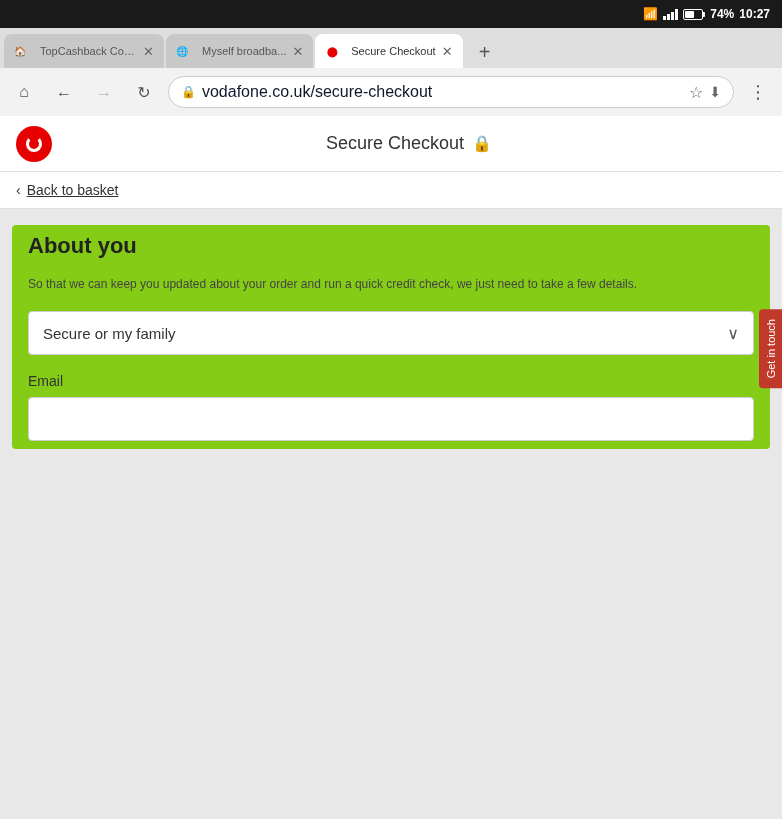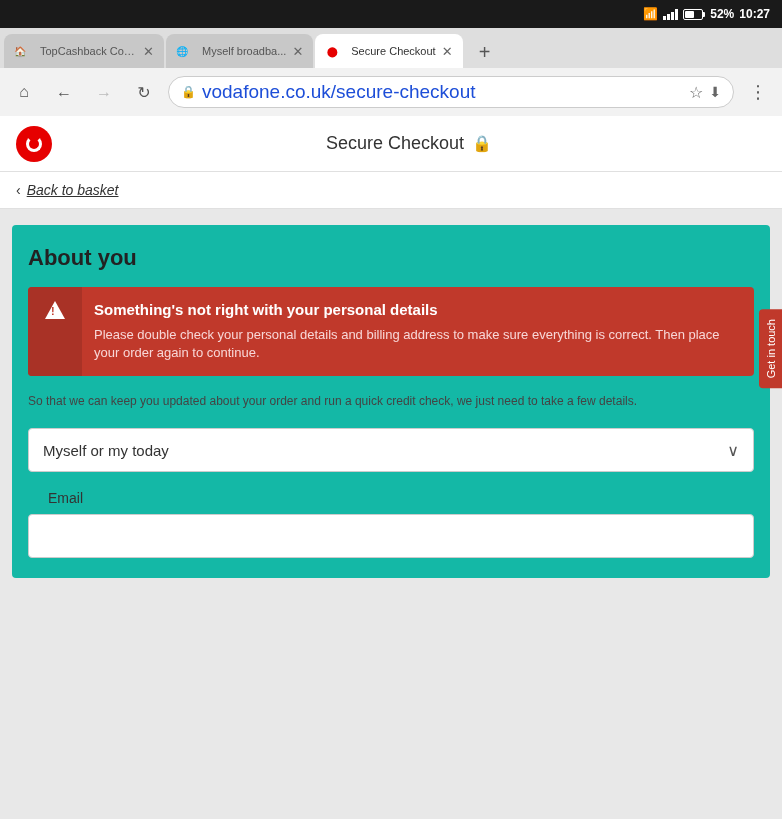--- a/index.html
+++ b/index.html
@@ -126,22 +126,22 @@
       height: 32px;
       background: white;
       border: 1px solid #ccc;
       border-radius: 16px;
       display: flex;
       align-items: center;
       padding: 0 12px;
       gap: 6px;
     }
     .address-text {
-      font-size: 19px;
-      color: #1d4ed8;
+      font-size: 16px;
+      color: #0f172a;
       flex: 1;
     }
     .address-icon {
       font-size: 12px;
       color: #666;
     }
     .address-action {
       font-size: 16px;
       color: #666;
       cursor: pointer;
@@ -217,29 +217,28 @@
     }
     .back-chevron {
       font-size: 14px;
       color: #333;
     }
     .back-link {
       font-size: 14px;
       color: #333;
       text-decoration: underline;
       cursor: pointer;
-      font-style: italic;
     }
 
     
     .main-area {
-      background: #14b8a6;
+      background: #84cc16;
       margin: 16px 12px;
       border-radius: 4px;
-      padding: 20px 16px;
+      padding: 8px 16px;
       position: relative;
     }
 
     .section-title {
       font-size: 22px;
       font-weight: bold;
       color: #222;
       margin-bottom: 16px;
     }
 
@@ -351,21 +350,20 @@
     .select-chevron {
       font-size: 16px;
       color: #555;
     }
 
     
     .email-label {
       font-size: 14px;
       color: #333;
       margin-bottom: 8px;
-      margin-left: 20px;
     }
     .email-input {
       width: 100%;
       height: 44px;
       border: 1px solid #ccc;
       border-radius: 4px;
       padding: 0 14px;
       font-size: 15px;
     }
 
@@ -424,21 +422,21 @@
         <div class="signal-bar" style="height:8px;"></div>
         <div class="signal-bar" style="height:11px;"></div>
       </div>
 
       <div class="battery">
         <div class="battery-body">
             <div class="battery-fill"></div>
           </div>
         <div class="battery-tip"></div>
       </div>
-      <span class="status-text">52%</span>
+      <span class="status-text">74%</span>
       <span class="status-text">10:27</span>
     </div>
   </div>
 
   <div class="tab-bar">
 
     <div class="tab inactive">
       <span class="tab-favicon" style="color:#e60000;">🏠</span>
       <span class="tab-label">TopCashback Con...</span>
       <span class="tab-close">✕</span>
@@ -489,36 +487,27 @@
       <span class="back-chevron">‹</span>
       <span class="back-link">Back to basket</span>
     </div>
 
     <div class="outer-container">
       <div class="main-area">
 
         <h2 class="section-title">About you</h2>
 
         
-        <div class="error-banner">
-          <div class="error-icon-col">
-            <div class="error-triangle"></div>
-          </div>
-          <div class="error-text-col">
-            <div class="error-title">Something's not right with your personal details</div>
-            <div class="error-body">Please double check your personal details and billing address to make sure everything is correct. Then place your order again to continue.</div>
-          </div>
-        </div>
 
         
         <p class="info-text">So that we can keep you updated about your order and run a quick credit check, we just need to take a few details.</p>
 
         
         <div class="select-field">
-          <span class="select-value">Myself or my today</span>
+          <span class="select-value">Secure or my family</span>
           <span class="select-chevron">∨</span>
         </div>
 
         
         <div class="email-label">Email</div>
         <input type="email" class="email-input" style="">
 
       </div>
 
       <div class="get-in-touch-tab">

